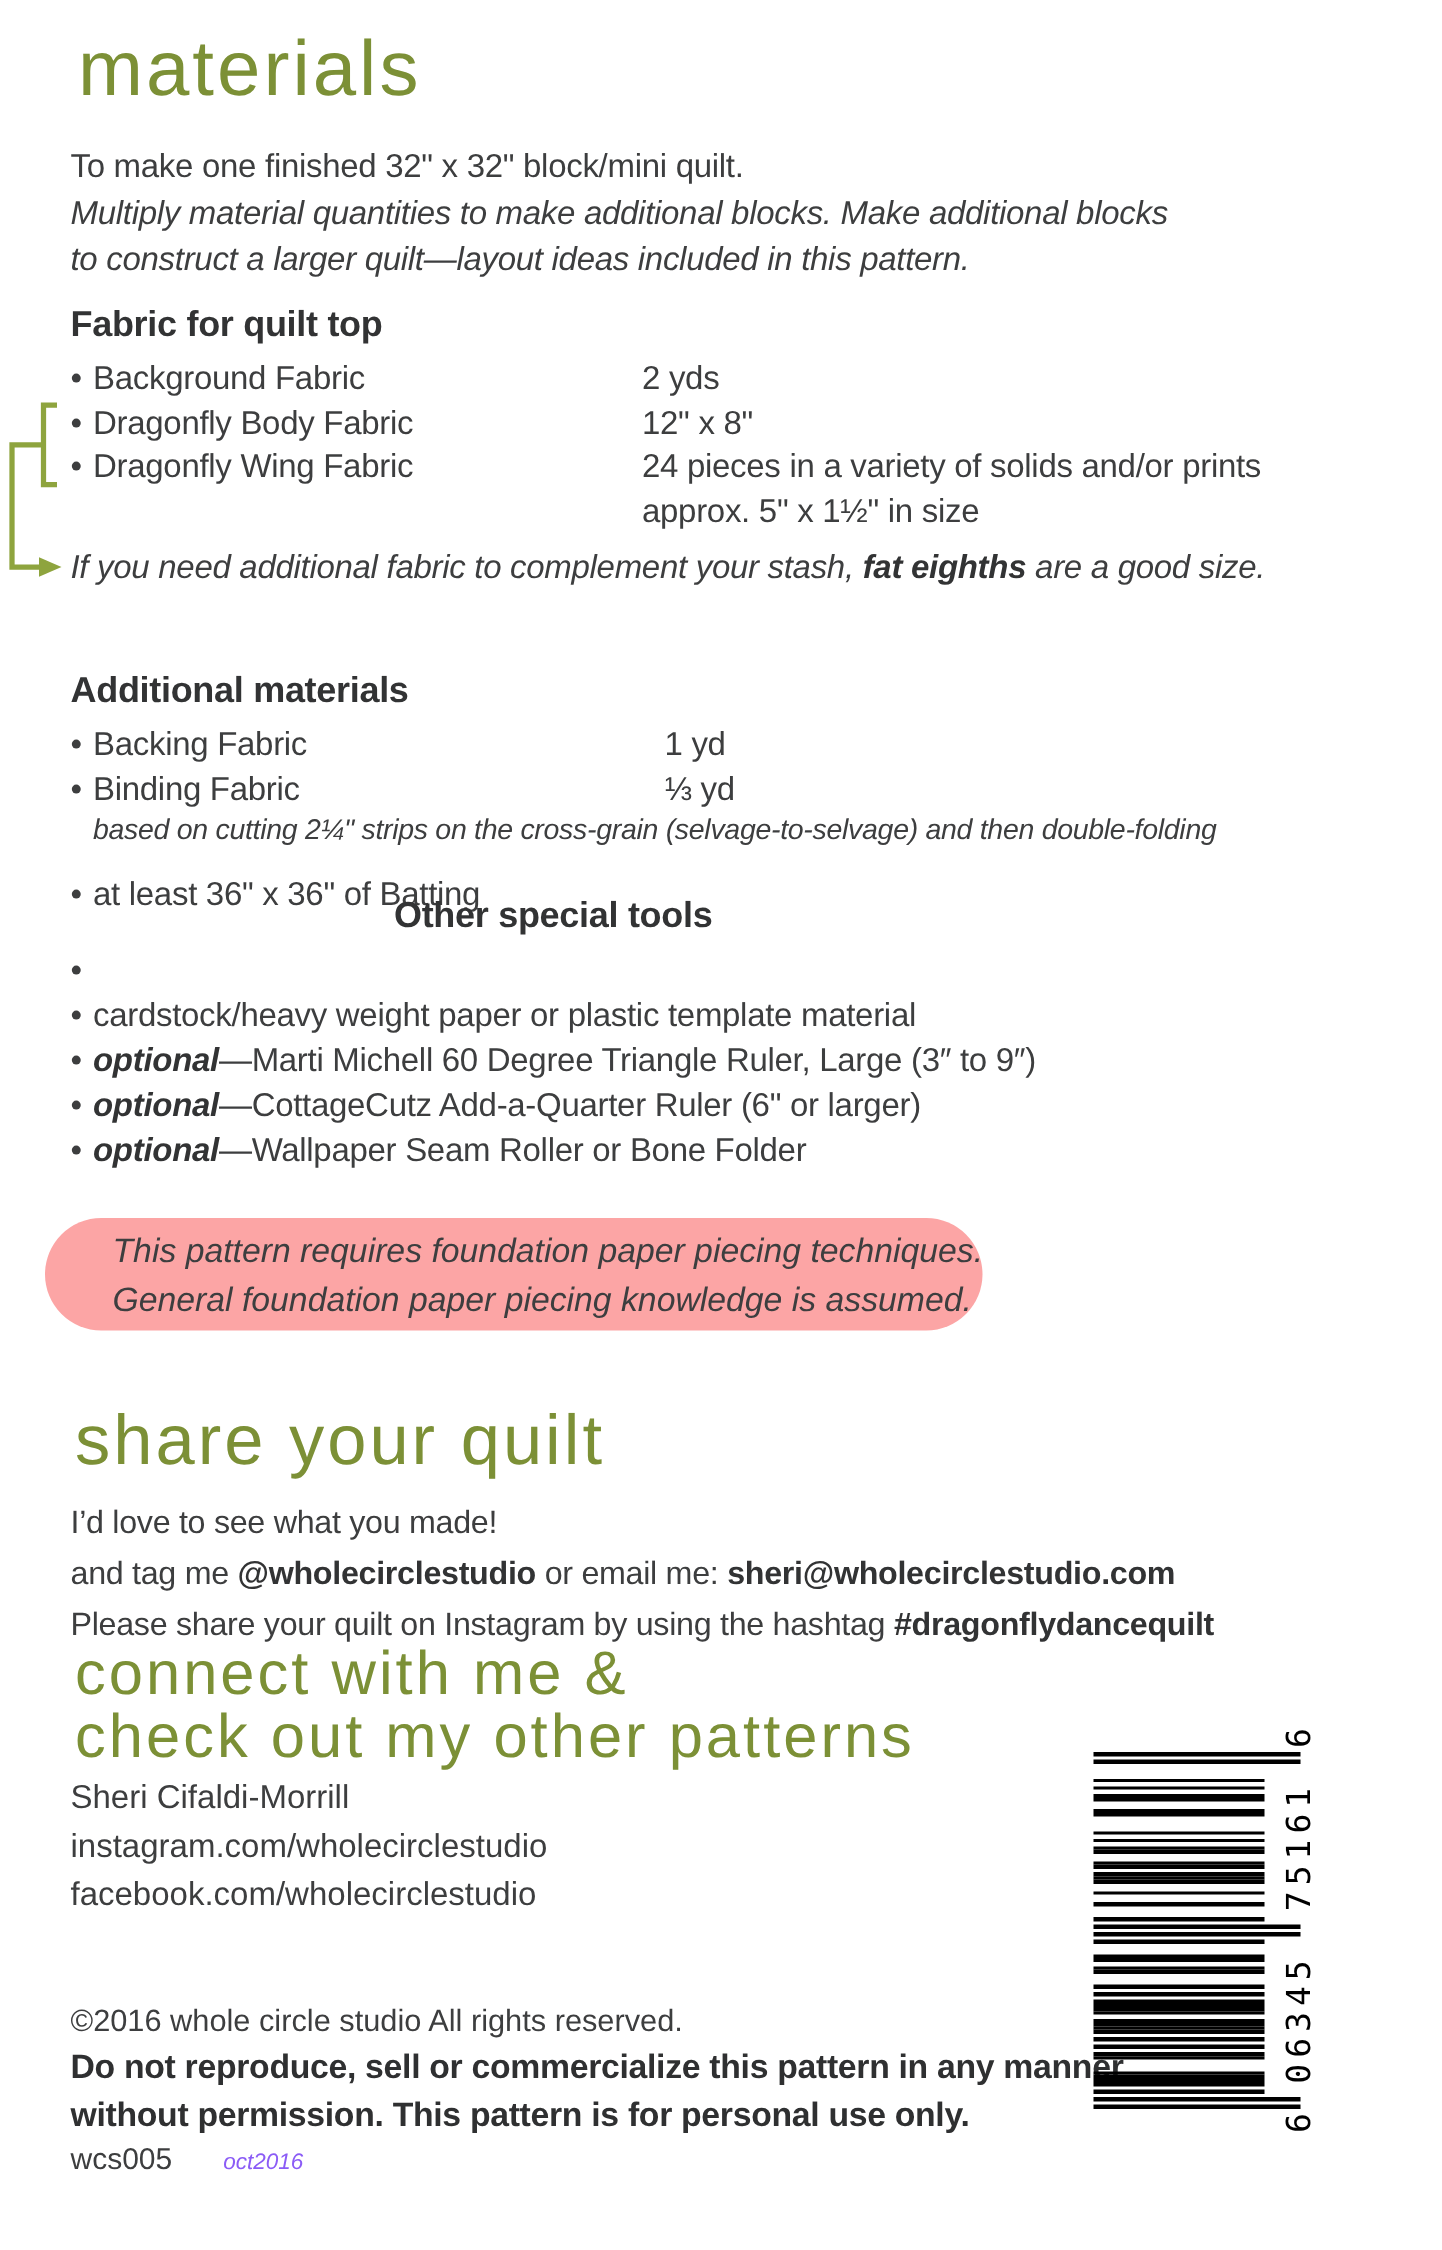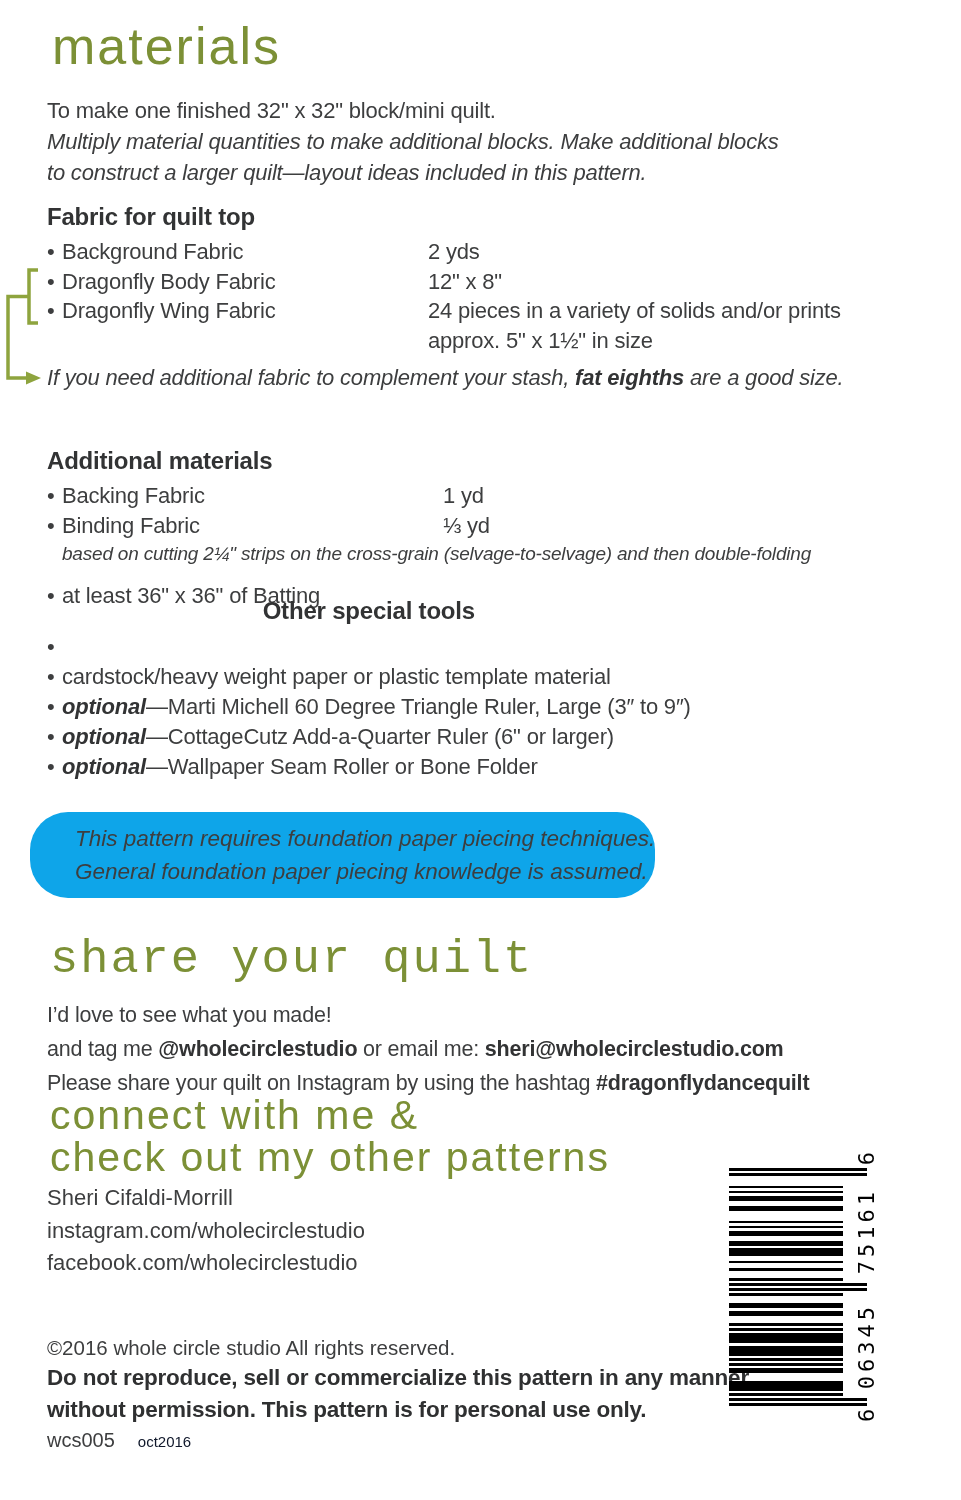--- a/index.html
+++ b/index.html
@@ -4,53 +4,53 @@
 <style>
   html,body{margin:0;padding:0;background:#ffffff;}
   .page{
     position:relative;width:961px;height:1500px;background:#ffffff;overflow:hidden;
     font-family:"Liberation Sans",sans-serif;color:#3d3e3f;
   }
   .abs{position:absolute;}
   
   .green-h{color:#7c9036;font-weight:400;letter-spacing:2px;white-space:nowrap;}
   .h-materials{left:52px;top:16px;font-size:52px;line-height:60px;}
-  .h-share{left:50px;top:933px;font-size:47px;line-height:54px;font-family:Liberation Mono, monospace;}
+  .h-share{left:50px;top:933px;font-size:47px;line-height:54px;}
   .h-connect{left:50px;top:1094px;font-size:41px;line-height:42px;}
   
   .body-txt{font-size:22px;line-height:31px;letter-spacing:-0.2px;}
   .intro{left:47px;top:95px;white-space:nowrap;}
   .it{font-style:italic;}
   .bold{font-weight:bold;color:#323334;}
   .sec-h{font-weight:bold;font-size:24px;color:#323334;letter-spacing:-0.2px;}
   
   .mat-grid{display:grid;grid-template-columns:15px 366px auto;}
   .mat-grid2{display:grid;grid-template-columns:15px 381px auto;}
   .mrow{font-size:22px;line-height:29.5px;letter-spacing:-0.2px;white-space:nowrap;}
   .bullet{display:inline-block;}
   .subnote{font-size:19px;font-style:italic;line-height:26px;white-space:nowrap;letter-spacing:-0.2px;}
   
   .tool-row{font-size:22px;line-height:30px;letter-spacing:-0.2px;white-space:nowrap;}
   .tool-row .bullet{width:15px;}
   .opt{font-weight:bold;font-style:italic;color:#323334;}
   
   .callout{
-    left:30px;top:812px;width:625px;height:86px;background:#0ea5e9;border-radius:38px;
+    left:30px;top:812px;width:625px;height:75px;background:#fca5a5;border-radius:38px;
     display:flex;flex-direction:column;justify-content:center;padding-left:45px;box-sizing:border-box;
   }
   .callout div{font-size:22.5px;font-style:italic;line-height:33px;white-space:nowrap;}
   
   .share-txt{left:47px;top:998px;font-size:21.5px;line-height:34px;white-space:nowrap;letter-spacing:-0.2px;}
   
   .contact{left:47px;top:1182px;font-size:22px;line-height:32.5px;white-space:nowrap;}
   
   .f-copy{left:47px;top:1336px;font-size:20.5px;white-space:nowrap;}
   .f-notice{left:47px;top:1362px;width:712px;font-size:22.5px;font-weight:bold;color:#2f3031;line-height:31.5px;letter-spacing:-0.2px;}
   .f-code{left:47px;top:1429px;font-size:20px;}
-  .f-date{font-size:15px;margin-left:23px;color:#0f172a;}
+  .f-date{font-size:15px;font-style:italic;margin-left:34px;color:#8b5cf6;}
   
   .barcode{left:669px;top:1212px;width:270px;height:150px;transform:rotate(-90deg);}
   .bc-bars{position:absolute;left:16px;top:0;width:238px;display:flex;align-items:flex-start;}
   .bc-digit,.bc-group{position:absolute;bottom:0;color:#000;font-family:"DejaVu Sans Mono",monospace;font-size:22px;line-height:24px;}
   .bc-d-left{left:0;}
   .bc-d-right{right:0;}
   .bc-g1{left:25px;width:102px;text-align:center;letter-spacing:4px;}
   .bc-g2{left:140px;width:102px;text-align:center;letter-spacing:4px;}
 </style>
 </head>

